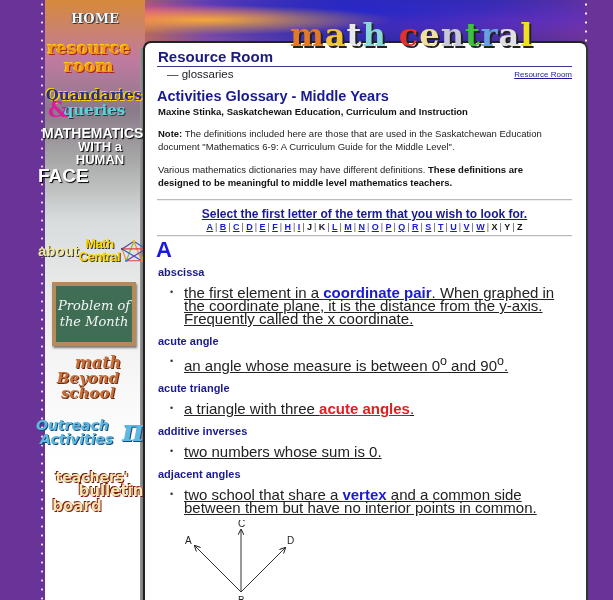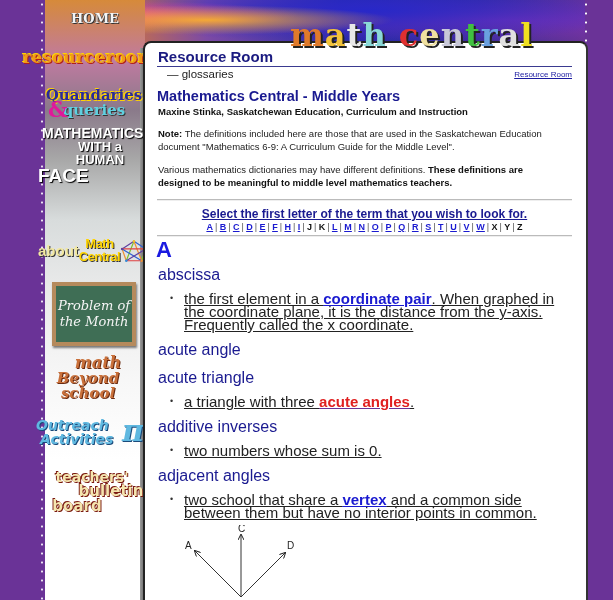--- a/index.html
+++ b/index.html
@@ -45,21 +45,21 @@
   .nav-item {
     position: absolute; display: flex; align-items: center; justify-content: center;
     text-align: center; cursor: pointer; line-height: 1;
   }
   .nav-home {
     left: 55px; top: 10px; width: 80px; height: 16px;
     font-family: "DejaVu Serif", serif; font-weight: bold; font-size: 13px;
     color: #f4f4f4; text-shadow: 1px 1px 0 #333, -1px 0 0 #555;
   }
   .nav-resource {
-    left: 36px; top: 38px; width: 106px; height: 38px; flex-direction: row;
+    left: 36px; top: 38px; width: 106px; height: 38px; flex-direction: column;
     font-family: "DejaVu Serif", serif; font-weight: bold; font-size: 17px;
     color: #f09a1a; text-shadow: 1px 1px 0 #b0201a, -1px -1px 0 #ffd400;
   }
   .nav-resource span { display: block; line-height: 18px; }
   .nav-quandaries {
     left: 38px; top: 82px; width: 112px; height: 42px; flex-direction: column;
     font-family: "DejaVu Serif", serif; font-weight: bold; font-size: 15px;
     color: #2a2a9a; text-shadow: 1px 1px 0 #ffd400, -1px -1px 0 #ffd400;
   }
   .nav-quandaries .q2 { color: #5fd0e0; text-shadow: 1px 1px 0 #333; font-size: 15px; }
@@ -135,21 +135,21 @@
   .para { font-size: 9.5px; color: #222; line-height: 13px; margin: 10px 10px 0 5px; }
   .para b { color: #111; }
   .hr { height: 2px; background: #bbb; margin: 10px 4px 0 4px; border-bottom: 1px solid #eee; }
   .letters-title { text-align: center; font-size: 12px; font-weight: bold; color: #1a1a90; margin-top: 6px; text-decoration: underline; }
   .letters { text-align: center; font-size: 9px; margin-top: 1px; letter-spacing: 0.2px; }
   .letters a { color: #1a1ad0; text-decoration: underline; font-weight: bold; cursor: pointer; }
   .letters .nolink { color: #111; font-weight: bold; }
   .letters .sep { color: #555; margin: 0 2px; }
   .hr2 { height: 2px; background: #bbb; margin: 3px 4px 0 4px; border-bottom: 1px solid #eee; }
   .section-letter { font-size: 22px; font-weight: bold; color: #1a1ae0; margin: 0 0 0 3px; line-height: 26px; }
-  .term { font-size: 16px; font-weight: normal; color: #1a1a90; margin: 3px 0 0 5px; }
+  .term { font-size: 11px; font-weight: bold; color: #1a1a90; margin: 3px 0 0 5px; }
   .def { font-size: 15px; color: #222; line-height: 13px; margin: 8px 10px 0 31px; position: relative; text-decoration: underline; }
   .def::before { content: "•"; position: absolute; left: -14px; top: 0; font-size: 9px; color: #333; }
   .def a { color: #1a1ad0; font-weight: bold; text-decoration: underline; cursor: pointer; }
   .def a.visited { color: #e02020; text-decoration-color: #6a3397; }
   .term-gap { margin-top: 10px; }
   .diagram { margin: 6px 0 0 28px; }
 </style>
 </head>
 <body>
 
@@ -228,21 +228,21 @@
 </a>
 
 <main class="panel">
   <div class="breadcrumb-title">Resource Room</div>
   <div class="rule-title"></div>
   <div class="sub-row">
     <span class="subtitle">— glossaries</span>
     <a class="rr-link">Resource Room</a>
   </div>
 
-  <h1 class="page-title">Mathematics Central - Middle Years</h1>
+  <h1 class="page-title">Activities Glossary - Middle Years</h1>
   <div class="author">Maxine Stinka, Saskatchewan Education, Curriculum and Instruction</div>
 
   <p class="para">
     <b>Note:</b><span> The definitions included here are those that are used in the Saskatchewan Education document "Mathematics 6-9: A Curriculum Guide for the Middle Level".</span>
   </p>
   <p class="para">
     <span>Various mathematics dictionaries may have different definitions. </span><b>These definitions are designed to be meaningful to middle level mathematics teachers.</b>
   </p>
 
   <div class="hr"></div>
@@ -253,20 +253,23 @@
   <div class="section-letter">A</div>
 
   
   <div class="term">abscissa</div>
   <div class="def">
     <span>the first element in a </span><a>coordinate pair</a><span>. When graphed in the coordinate plane, it is the distance from the y-axis. Frequently called the x coordinate.</span>
   </div>
 
   
   <div class="term term-gap">acute angle</div>
+  <div class="def">
+    <span>an angle whose measure is between 0</span><sup>o</sup><span> and 90</span><sup>o</sup><span>.</span>
+  </div>
 
   
   <div class="term term-gap">acute triangle</div>
   <div class="def">
     <span>a triangle with three </span><a class="visited">acute angles</a><span>.</span>
   </div>
 
   
   <div class="term term-gap">additive inverses</div>
   <div class="def">

